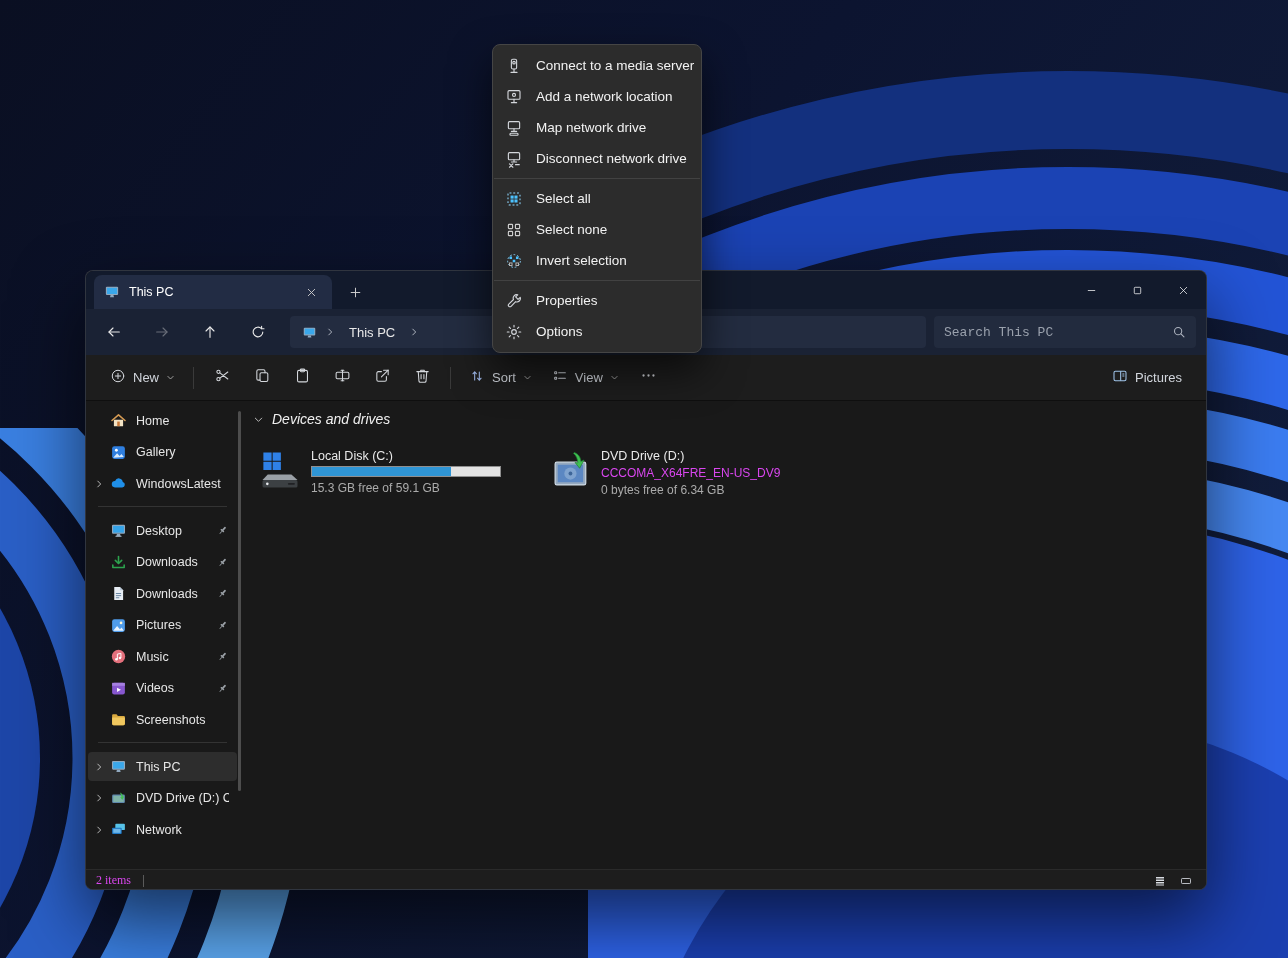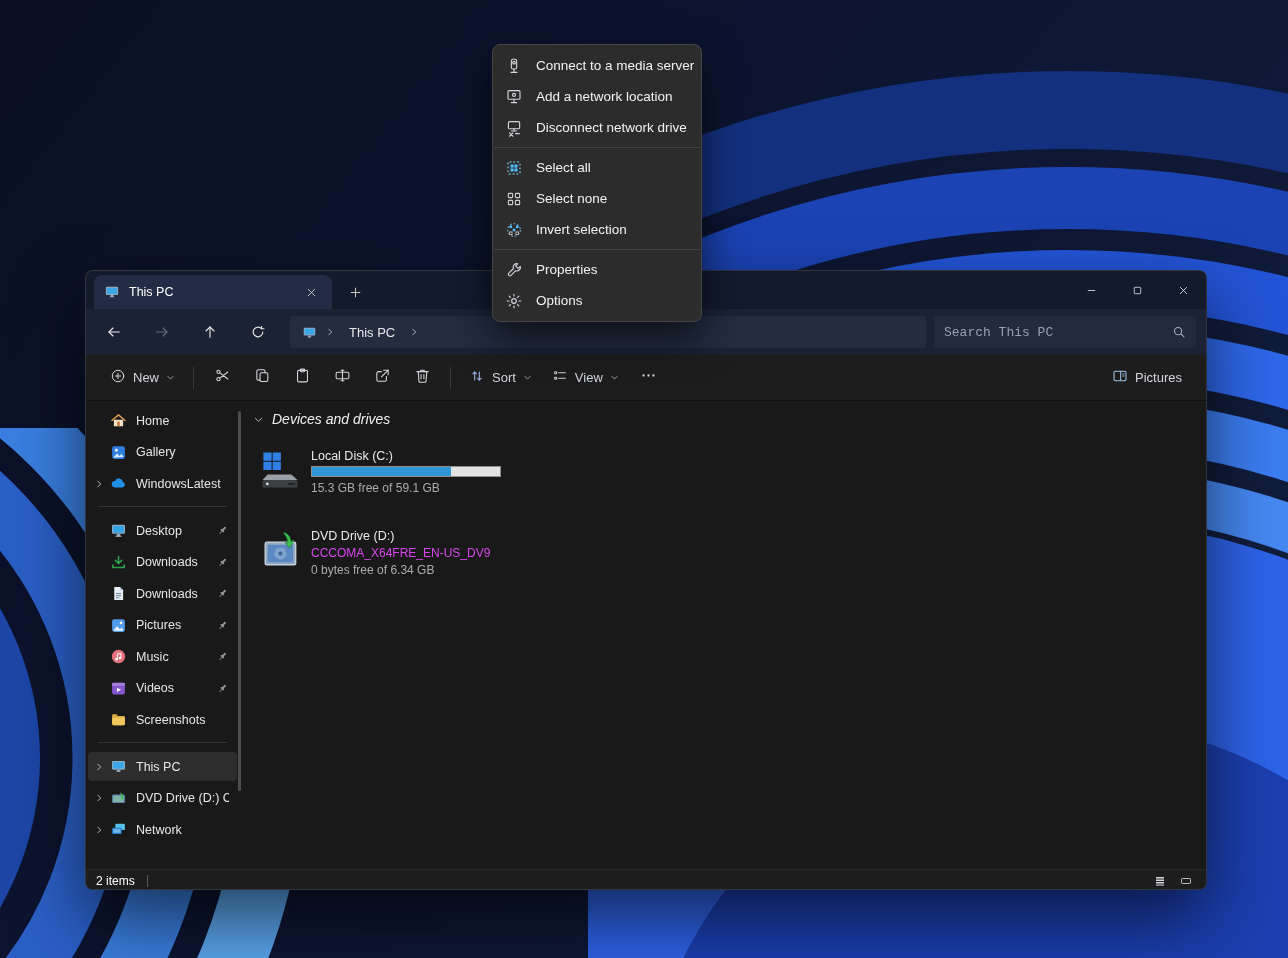--- a/index.html
+++ b/index.html
@@ -89,34 +89,34 @@
   .pin { width:13px; height:13px; display:flex; }
   .pin svg { width:13px; height:13px; }
   .side-sep { height:1px; background:#333333; margin:8px 10px 9px 10px; }
   .side-scrollbar { position:absolute; right:0; top:10px; width:3px; height:380px;
     background:#4d4d4d; border-radius:2px; }
 
   .content { flex:1; padding:10px 0 0 12px; }
   .section-head { display:flex; align-items:flex-start; gap:8px; height:24px;font-style:italic; }
   .section-head .sec-chev svg { width:11px; height:11px; }
   .sec-title { color:#f0f0f0; font-size:14px; }
-  .drives { display:flex; gap:22px; margin-top:8px;flex-direction:column; }
+  .drives { display:flex; gap:32px; margin-top:8px; }
   .drive { display:flex; gap:10px; width:258px; padding:6px 6px; border-radius:4px; }
   .drive-ic { width:42px; height:42px; flex:0 0 42px; }
   .drive-ic svg { width:42px; height:42px; }
   .drive-name { color:#eaeaea; font-size:12.5px; margin-bottom:3px; white-space:nowrap; }
   .drive-sub { color:#d946ef; font-size:12px; margin-bottom:3px; white-space:nowrap; }
   .drive-bar { width:190px; height:11px; background:#e3e3e3; border:1px solid #8f8f8f; margin:2px 0 4px; }
   .drive-fill { height:100%; background:#2f95d5; }
   .drive-cap { color:#ababab; font-size:12px; white-space:nowrap; }
 
   
   .statusbar { height:22px; background:#1d1d1d; border-top:1px solid #2a2a2a;
     display:flex; align-items:center; padding:0 10px; }
-  .status-count { color:#ffffff; font-size:12px; }
+  .status-count { color:#d946ef; font-size:12px;font-family:Liberation Serif, serif; }
   .status-div { width:1px; height:12px; background:#5a5a5a; margin-left:12px; }
   .view-toggles { margin-left:auto; display:flex; gap:6px; }
   .vt { width:20px; height:16px; display:flex; align-items:center; justify-content:center; border-radius:3px; }
   .vt svg { width:14px; height:12px; }
 </style>
 </head>
 <body>
 
 <div class="desktop">
   <svg id="bloom-tr" class="wall-svg" width="700" height="958" viewBox="0 0 700 958">
@@ -686,20 +686,32 @@
           </g>
         </svg>
       </span>
       <span class="mi-label">Add a network location</span>
     </div>
     <div class="menu-item">
       <span class="mi-ic">
         <svg viewBox="0 0 24 24">
           <g stroke="#d4d7dc" stroke-width="1.5" fill="none" stroke-linecap="round" stroke-linejoin="round">
             <rect x="4.5" y="3.5" width="15" height="9.5" rx="1.5"></rect>
+            <path d="M12 13v3.5M8.5 16.5h7"></path>
+            <rect x="6.5" y="19" width="11" height="2.6" rx="1.3"></rect>
+          </g>
+        </svg>
+      </span>
+      <span class="mi-label">Map network drive</span>
+    </div>
+    <div class="menu-item">
+      <span class="mi-ic">
+        <svg viewBox="0 0 24 24">
+          <g stroke="#d4d7dc" stroke-width="1.5" fill="none" stroke-linecap="round" stroke-linejoin="round">
+            <rect x="4.5" y="3.5" width="15" height="9.5" rx="1.5"></rect>
             <path d="M12 13v3M8.5 16h7"></path>
             <path d="M6 18.5l4.5 4.5M10.5 18.5 6 23"></path>
             <path d="M14 19.5h5"></path>
           </g>
         </svg>
       </span>
       <span class="mi-label">Disconnect network drive</span>
     </div>
     <div class="menu-sep"></div>
     <div class="menu-item">

